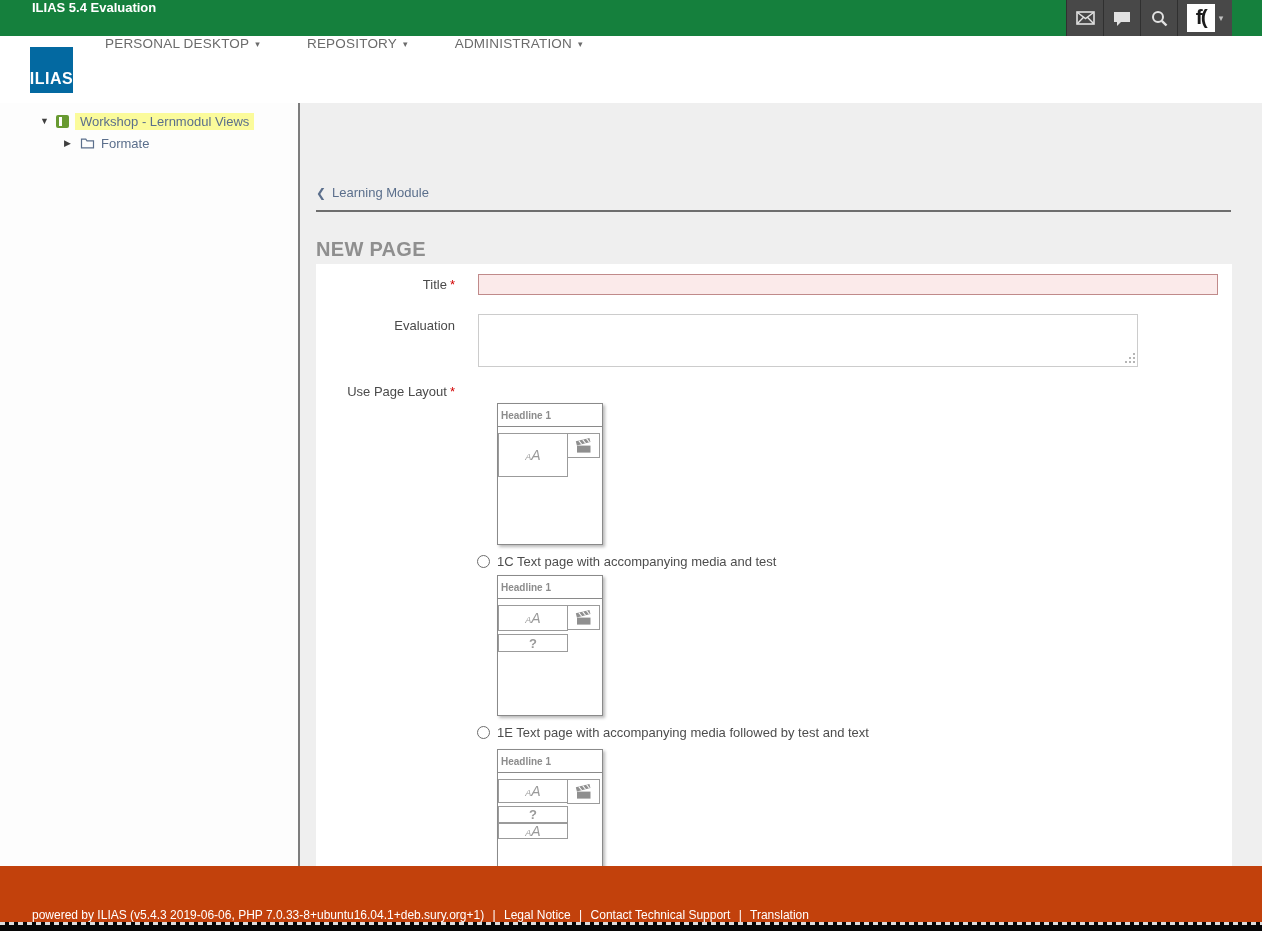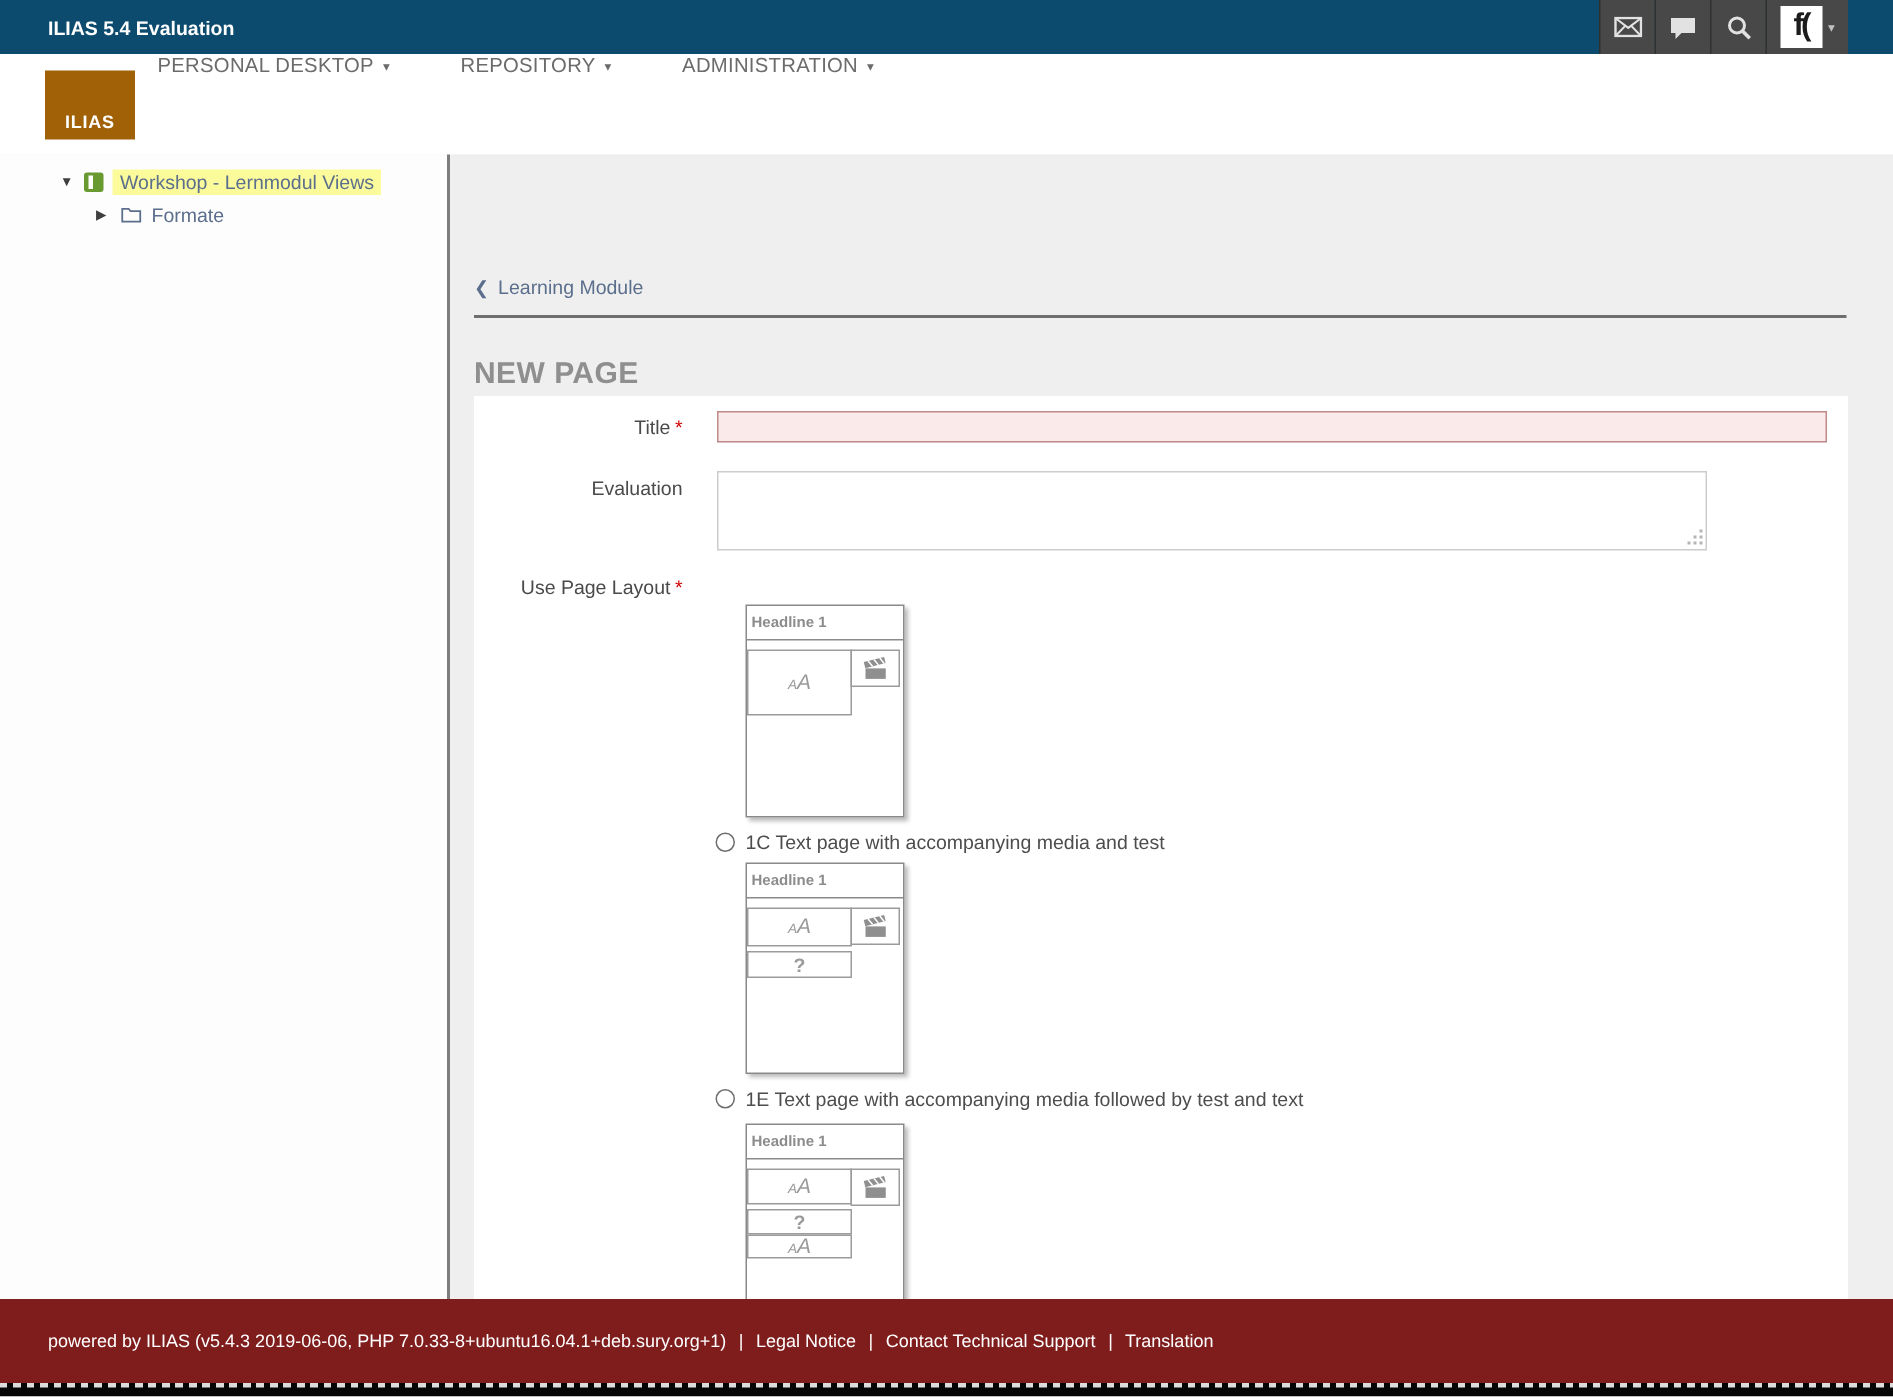--- a/index.html
+++ b/index.html
@@ -1,30 +1,30 @@
 <!DOCTYPE html>
 <html><head>
 <meta charset="utf-8">
 <style>
   * { margin:0; padding:0; box-sizing:border-box; }
   html,body { width:1262px; height:931px; font-family:"Liberation Sans", sans-serif; background:#fff; overflow:hidden; }
   .page { position:relative; width:1262px; height:931px; }
 
   
-  .topbar { position:absolute; left:0; top:0; width:100%; height:36px; background:#0c4a6e; display:flex; align-items:center; }
+  .topbar { position:absolute; left:0; top:0; width:100%; height:36px; background:#15803d; display:flex; }
   .topbar-title { margin-left:32px; color:#fff; font-size:13px; font-weight:bold; }
   .topbar-actions { position:absolute; right:30px; top:0; height:36px; display:flex; }
   .tb-btn { width:37px; height:36px; background:#484848; border:none; border-left:1px solid #303030; display:flex; align-items:center; justify-content:center; cursor:pointer; }
   .tb-btn.avatar-btn { width:55px; }
   .avatar-box { width:28px; height:28px; background:#fff; color:#1c1c1c; font-weight:bold; font-size:21px; line-height:26px; text-align:center; overflow:hidden; letter-spacing:-2px; }
   .tb-caret { color:#c0c0c0; font-size:9px; margin-left:4px; }
 
   
   .navbar { position:absolute; left:0; top:36px; width:100%; height:67px; background:#ffffff; }
-  .logo { position:absolute; left:30px; top:11px; width:60px; height:46px; background:#a16207; color:#fff; font-size:12px; font-weight:bold; letter-spacing:0.5px; display:flex; align-items:flex-end; justify-content:center; padding-bottom:5px; }
+  .logo { position:absolute; left:30px; top:11px; width:43px; height:46px; background:#0369a1; color:#fff; font-size:16px; font-weight:bold; letter-spacing:0.5px; display:flex; align-items:flex-end; justify-content:center; padding-bottom:5px; }
   .nav-items { position:absolute; left:105px; top:0; height:67px; display:flex; align-items:flex-start; gap:47px; }
   .nav-item { font-size:13.5px; color:#6b6b6b; letter-spacing:0.2px; cursor:pointer; display:flex; align-items:center; gap:6px; }
   .nav-caret { font-size:9px; color:#6b6b6b; }
 
   
   .content { position:absolute; left:0; top:103px; width:1262px; height:763px; background:#efefef; }
   .sidebar { position:absolute; left:0; top:0; width:300px; height:763px; background:#fdfdfd; border-right:2px solid #7d7d7d; padding-top:7px; }
   .tree-row { height:22px; display:flex; align-items:center; gap:6px; font-size:13px; }
   .tree-row.r1 { padding-left:40px; }
   .tree-row.r2 { padding-left:64px; }
@@ -71,21 +71,21 @@
   .card.c2 { top:311px; height:141px; }
   .card.c2 .tbox { height:26px; }
   .card.c2 .qbox { height:18px; }
   .card.c3 { top:485px; height:160px; }
   .card.c3 .tbox { height:24px; }
   .card.c3 .qbox { height:17px; }
   .card.c3 .tbox.second { height:16px; }
   .opt-row.o1 { top:117px; } .opt-row.o2 { top:289px; } .opt-row.o3 { top:460px; }
 
   
-  .footer { position:absolute; left:0; top:866px; width:1262px; height:56px; background:#7f1d1d; display:flex; align-items:center; }
+  .footer { position:absolute; left:0; top:866px; width:1262px; height:56px; background:#c2410c; display:flex; align-items:flex-end; }
   .footer-text { margin-left:32px; font-size:12px; color:#ffffff; }
   .footer-link { color:#ffffff; text-decoration:none; cursor:pointer; }
   .f-sep { margin:0 5px; }
   .bottom-bar { position:absolute; left:0; top:922px; width:1262px; height:9px; background:#060606; }
   .bottom-bar::before { content:""; display:block; height:3px; width:100%;
       background:repeating-linear-gradient(90deg,#dcdcdc 0 5px,#060606 5px 9px); }
 
   svg { display:block; }
 </style>
 </head>

